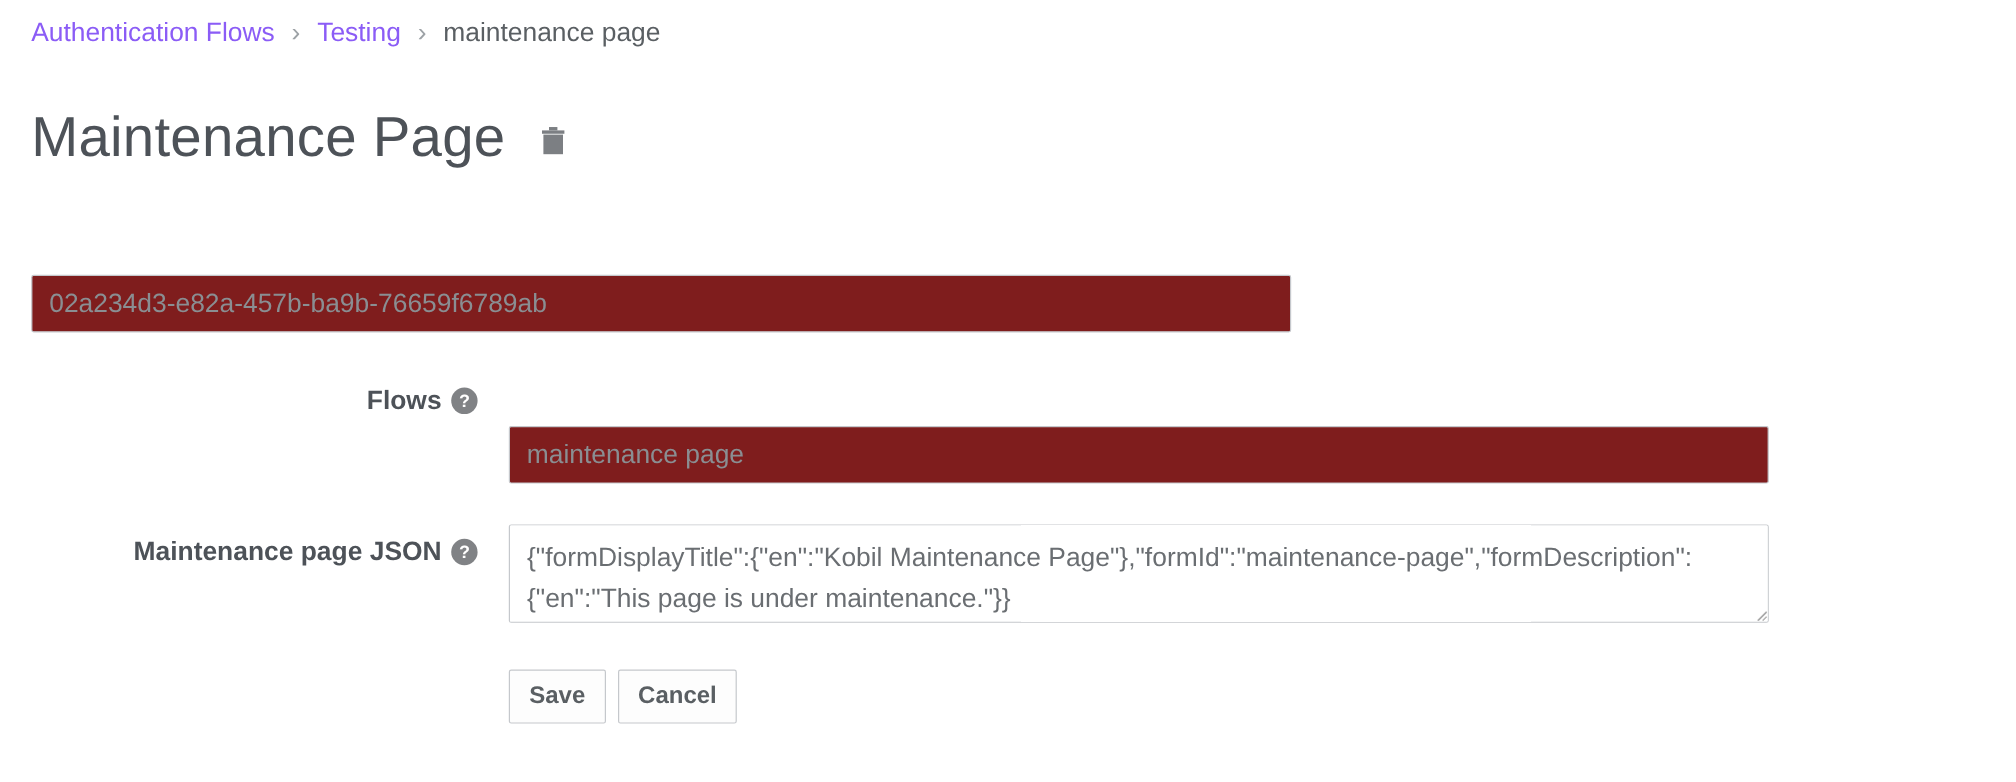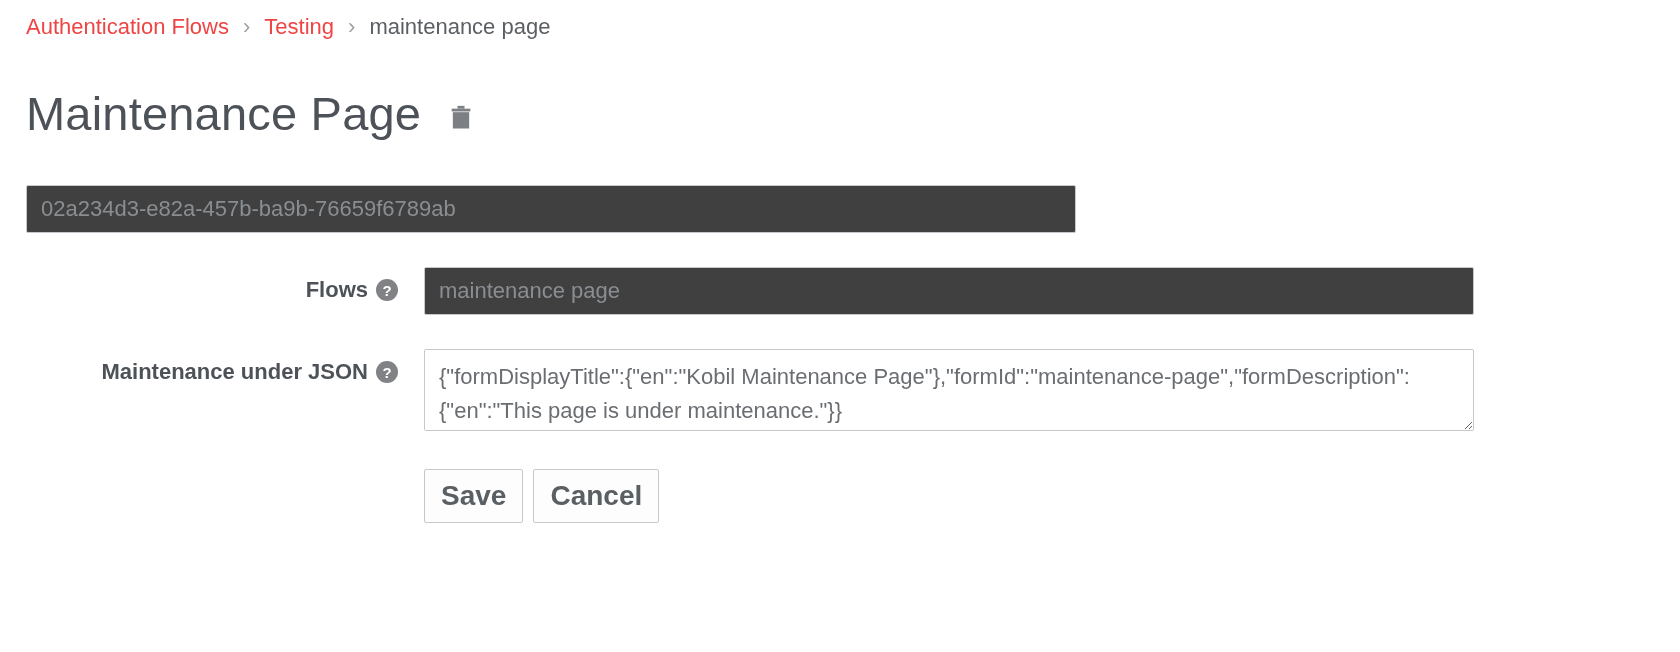--- a/index.html
+++ b/index.html
@@ -16,21 +16,21 @@
   
   .breadcrumb {
     font-size: 22px;
     display: flex;
     align-items: center;
     gap: 14px;
     margin-bottom: 46px;
     color: #696e72;
   }
   .breadcrumb a {
-    color: #ef4444;
+    color: #8b5cf6;
     text-decoration: none;
     cursor: pointer;
   }
   .breadcrumb .sep {
     color: #9da2a6;
     font-size: 22px;
     user-select: none;
   }
   .breadcrumb .current { color: #5a5f63; }
 
@@ -93,39 +93,40 @@
     width: 100%;
     font-family: inherit;
     font-size: 22px;
     color: #6a6e72;
     border: 1px solid #c5c8cc;
     border-radius: 2px;
     padding: 10px 14px;
     background: #fff;
   }
   input.text[disabled] {
-    background: #404040;
+    background: #7f1d1d;
     color: #8a8e92;
     cursor: not-allowed;
+    margin-top: 44px;
   }
   textarea.text {
     resize: both;
     height: 82px;
     line-height: 1.55;
   }
 
   
   .buttons {
     display: flex;
     gap: 10px;
     margin-left: 398px;
   }
   button.btn {
     font-family: inherit;
-    font-size: 28px;
+    font-size: 20px;
     font-weight: 600;
     color: #5a5f63;
     background: #fdfdfd;
     border: 1px solid #c5c8cc;
     border-radius: 2px;
     padding: 10px 16px;
     cursor: pointer;
   }
 </style>
 </head>
@@ -165,21 +166,21 @@
         <span>Flows</span>
         <span class="help">?</span>
       </div>
       <div class="input-col">
         <input class="text" type="text" disabled="" value="maintenance page" style="">
       </div>
     </div>
 
     <div class="row">
       <div class="label-col">
-        <span>Maintenance under JSON</span>
+        <span>Maintenance page JSON</span>
         <span class="help">?</span>
       </div>
       <div class="input-col">
         <textarea class="text" style="">{"formDisplayTitle":{"en":"Kobil Maintenance Page"},"formId":"maintenance-page","formDescription":{"en":"This page is under maintenance."}}</textarea>
       </div>
     </div>
 
     <div class="buttons">
       <button class="btn" type="button">Save</button>
       <button class="btn" type="button">Cancel</button>

